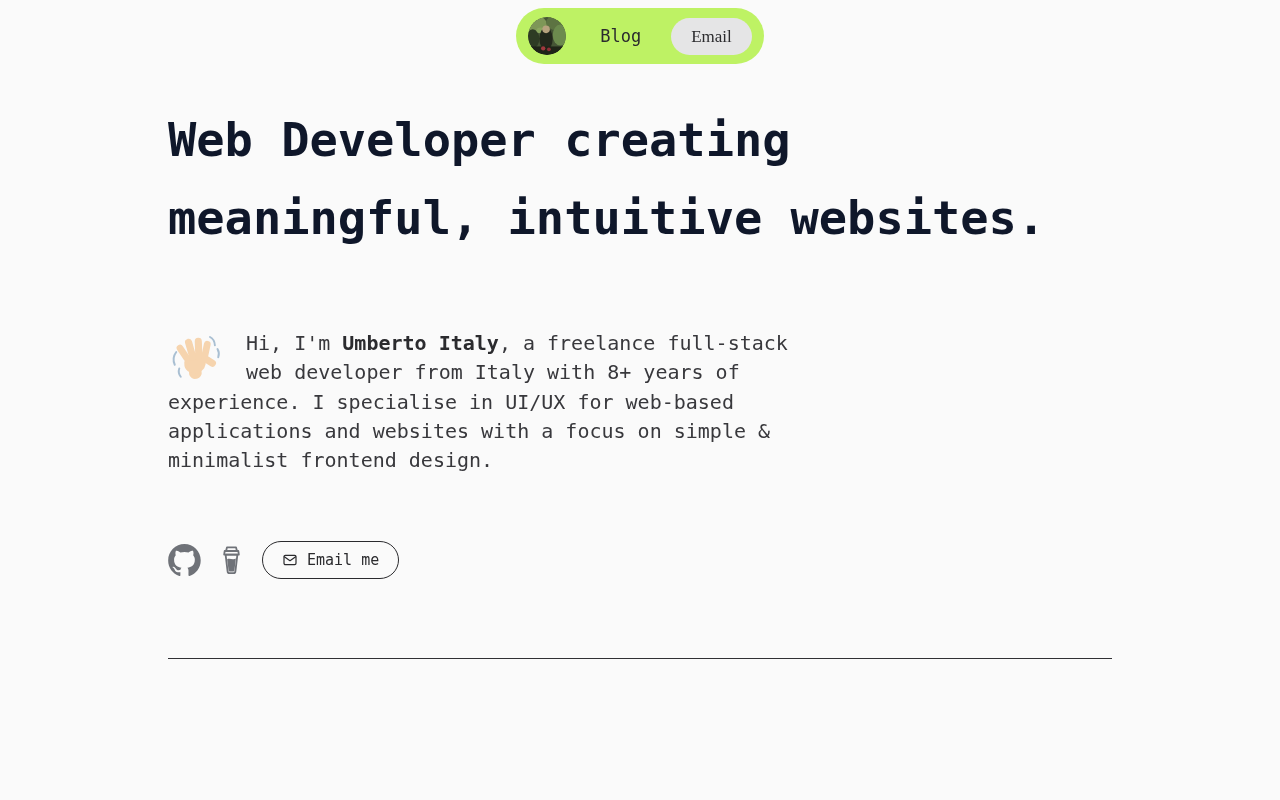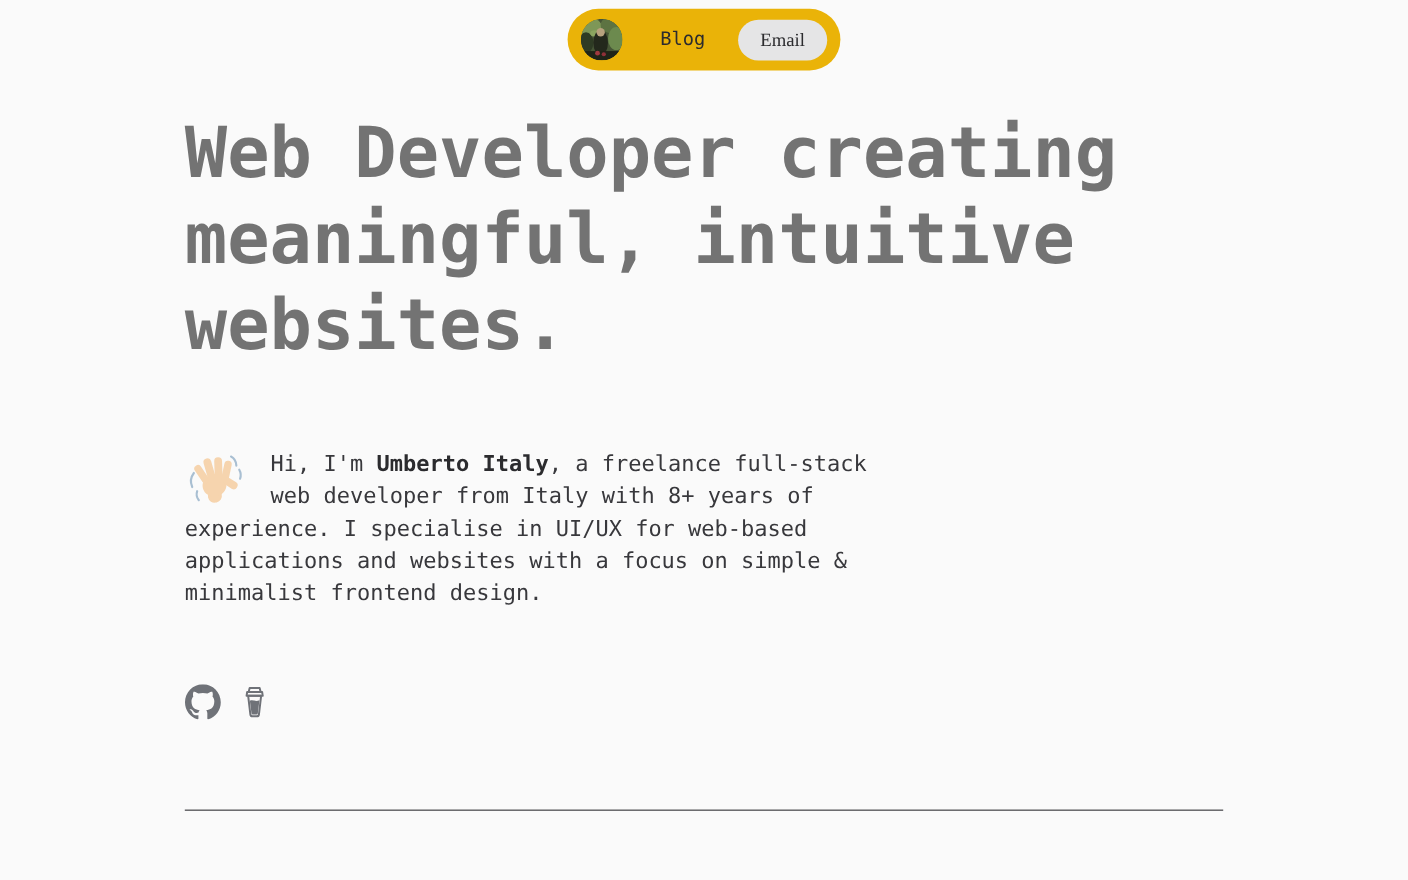--- a/index.html
+++ b/index.html
@@ -9,43 +9,43 @@
     background: #fafafa;
     font-family: "DejaVu Sans Mono", "Liberation Mono", monospace;
     color: #2b2b2e;
     overflow: hidden;
   }
 
   
   .nav-wrap { display: flex; justify-content: center; padding-top: 8px; }
   .nav-pill {
     display: flex; align-items: center;
-    background: #eab308; border-radius: 999px;
+    background: #bef264; border-radius: 999px;
     padding: 9px 12px;
   }
   .avatar {
     width: 38px; height: 38px; border-radius: 50%;
     overflow: hidden; display: block; margin-right: 30px;
     cursor: pointer;
   }
   .avatar svg { display: block; }
   .nav-link {
     font-size: 17px; line-height: 1; color: #2b2b2e;
     text-decoration: none; cursor: pointer;
   }
   .nav-link.blog { margin-right: 26px; padding: 10px 4px; }
   .nav-link.active { background: #e5e5e6; border-radius: 999px; padding: 10px 20px; font-family: Liberation Serif, serif; }
 
   
   main { width: 1024px; margin: 0 auto; }
   .hero { padding: 0 40px; }
   h1.headline {
     margin: 37px 0 0; font-weight: 700;
-    font-size: 64px; line-height: 78px;
-    color: #737373;
+    font-size: 47px; line-height: 78px;
+    color: #0f172a;
   }
   .intro {
     margin: 72px 0 0; width: 646px;
     font-size: 20px; line-height: 29.3px;
     color: #38383c;
   }
   .intro strong { font-weight: 700; color: #2b2b2e; }
   .wave { float: left; width: 54px; height: 54px; margin: 2px 24px 0 0; }
   .wave svg { display: block; }
 
@@ -131,17 +131,26 @@
       <a class="icon-link">
         <svg viewBox="0 0 32 36" width="29" height="33">
           <g fill="none" stroke="#6f7278" stroke-width="2" stroke-linejoin="round" stroke-linecap="round">
             <path d="M11 3.5 h10 l1 4 h-12 z"></path>
             <path d="M8.5 7.5 h15 l.6 4 h-16.2 z"></path>
             <path d="M9.5 11.5 l2.2 18.5 a2.2 2.2 0 0 0 2.2 2 h4.2 a2.2 2.2 0 0 0 2.2-2 l2.2-18.5 z"></path>
           </g>
           <path d="M11.2 16.5 c3-1.6 5.9 1.3 9.6-.7 l-1.6 13.2 a1.4 1.4 0 0 1-1.4 1.2 h-3.6 a1.4 1.4 0 0 1-1.4-1.2 z" fill="#6f7278"></path>
         </svg>
       </a>
+      <a class="email-btn">
+        <span style="display:flex;">
+          <svg viewBox="0 0 24 24" width="16" height="16" fill="none" stroke="#2b2b2e" stroke-width="1.8" stroke-linecap="round" stroke-linejoin="round">
+            <rect x="3" y="5" width="18" height="14" rx="2"></rect>
+            <path d="M3.5 7.2 L12 13 L20.5 7.2"></path>
+          </svg>
+        </span>
+        <span>Email me</span>
+      </a>
     </div>
 
     <hr class="divider">
   </section>
 </main>
 
 </body></html>

